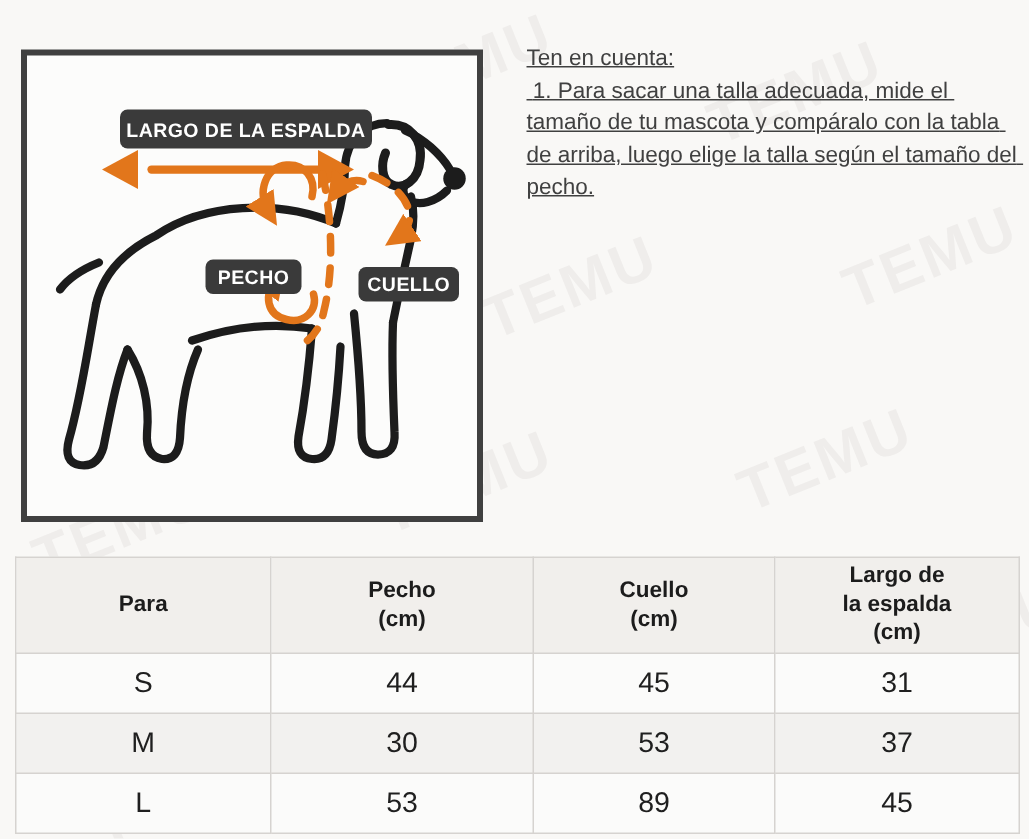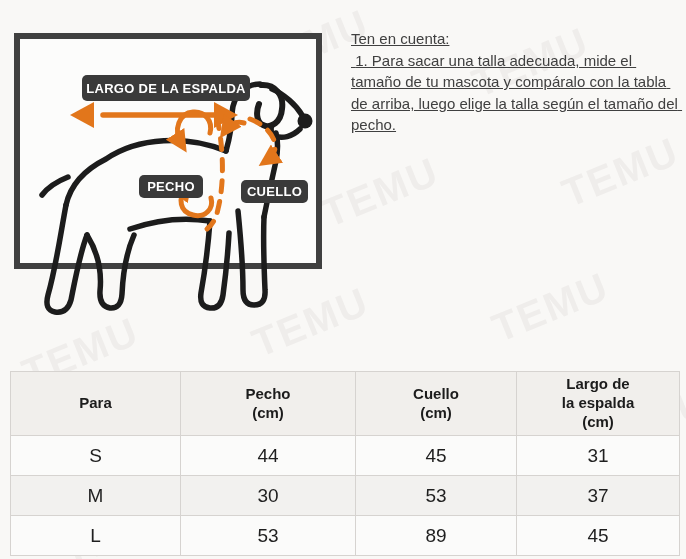--- a/index.html
+++ b/index.html
@@ -20,23 +20,23 @@
     font-size:40px;
     color:rgba(140,134,128,0.09);
     transform:rotate(-22deg);
     letter-spacing:2px;
     white-space:nowrap;
   }
 
   
   .diagram {
     position:absolute; left:14px; top:33px;
-    width:308px; height:236px;
+    width:308px; height:315px;
     background:#fcfcfb;
-    border:6px solid #404040;
+    border:4px solid #404040;
     z-index:2;
   }
   .diagram svg { position:absolute; left:0; top:0; }
   .badge {
     position:absolute;
     background:#3a3a3a;
     color:#fff;
     font-weight:700;
     border-radius:5px;
     display:flex; align-items:center; justify-content:center;

